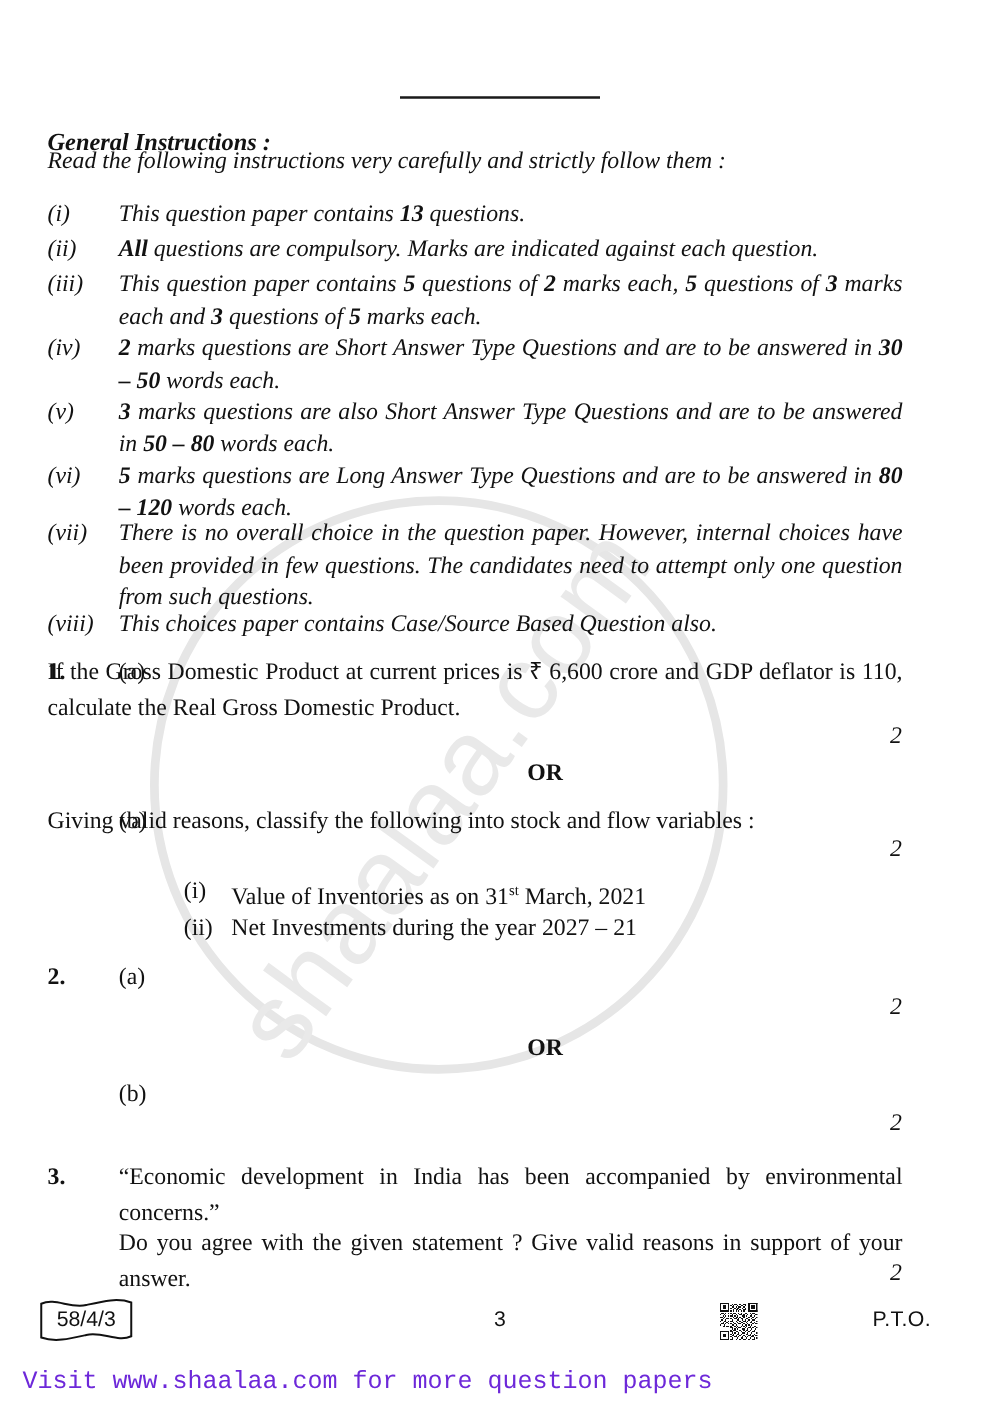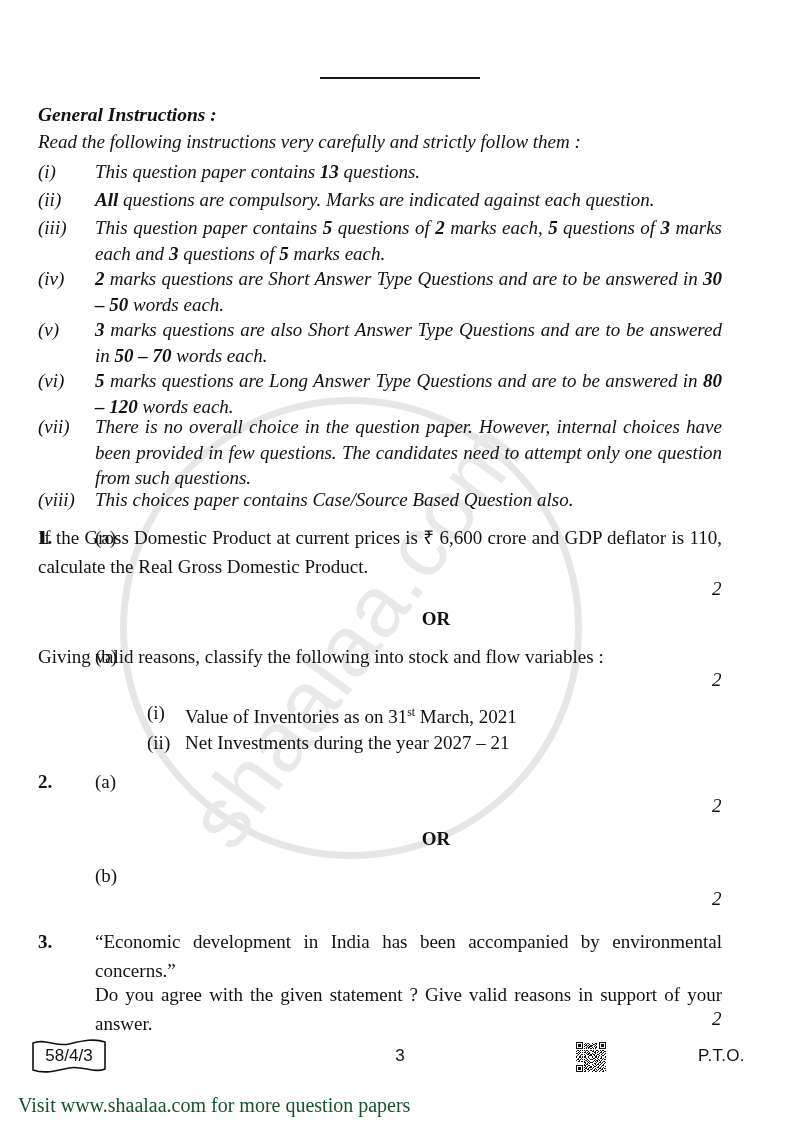--- a/index.html
+++ b/index.html
@@ -77,21 +77,21 @@
     position: absolute;
     left: 38px;
     top: 104px;
     font-style: italic;
     font-weight: bold;
     font-size: 19.5px;
   }
   .gi-sub {
     position: absolute;
     left: 38px;
-    top: 131px;
+    top: 118px;
     font-style: italic;
     font-size: 19px;
   }
 
   
   .instr {
     position: absolute;
     left: 38px;
     width: 684px;
     font-style: italic;
@@ -221,23 +221,23 @@
     top: 1046px;
     font-family: "Liberation Sans", sans-serif;
     font-size: 17px;
     letter-spacing: 0.3px;
   }
 
   .banner {
     position: absolute;
     left: 18px;
     top: 1094px;
-    font-family: Liberation Serif, serif;
+    font-family: Liberation Mono, monospace;
     font-size: 20px;
-    color: #14532d;
+    color: #6d28d9;
   }
 </style>
 </head>
 <body>
 
 <div id="watermark">
   <div class="ring"></div>
   <div class="wm-text">shaalaa.com</div>
 </div>
 
@@ -263,21 +263,21 @@
         <div class="instr" style="top: 215px;">
           <span class="num">(iii)</span>
           <div class="body">This question paper contains <b>5</b> questions of <b>2</b> marks each, <b>5</b> questions of <b>3</b> marks each and <b>3</b> questions of <b>5</b> marks each.</div>
         </div>
         <div class="instr" style="top: 266px;">
           <span class="num">(iv)</span>
           <div class="body"><b>2</b> marks questions are Short Answer Type Questions and are to be answered in <b>30 – 50</b> words each.</div>
         </div>
         <div class="instr" style="top: 317px;">
           <span class="num">(v)</span>
-          <div class="body"><b>3</b> marks questions are also Short Answer Type Questions and are to be answered in <b>50 – 70</b> words each.</div>
+          <div class="body"><b>3</b> marks questions are also Short Answer Type Questions and are to be answered in <b>50 – 80</b> words each.</div>
         </div>
         <div class="instr" style="top: 368px;">
           <span class="num">(vi)</span>
           <div class="body"><b>5</b> marks questions are Long Answer Type Questions and are to be answered in <b>80 – 120</b> words each.</div>
         </div>
         <div class="instr" style="top: 414px;">
           <span class="num">(vii)</span>
           <div class="body">There is no overall choice in the question paper. However, internal choices have been provided in few questions. The candidates need to attempt only one question from such questions.</div>
         </div>
         <div class="instr" style="top: 487px;">

